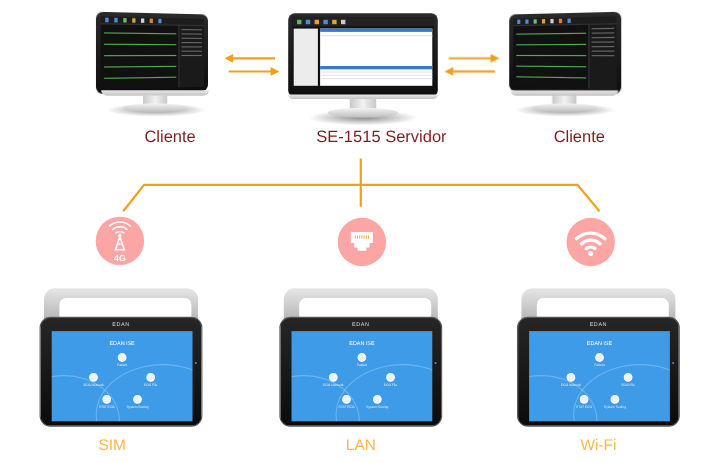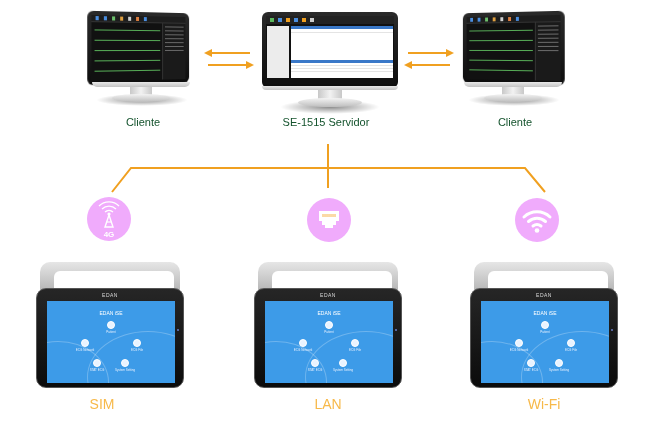--- a/index.html
+++ b/index.html
@@ -1,18 +1,18 @@
 <!DOCTYPE html>
 <html><head>
   <meta charset="utf-8">
   <style>
     html, body { margin: 0; padding: 0; }
     body { width: 656px; height: 421px; background: #ffffff; position: relative; overflow: hidden; font-family: "Liberation Sans", sans-serif; }
     .abs { position: absolute; }
-    .label { position: absolute; font-size: 11px; color: #14532d; text-align: center; white-space: nowrap; }
+    .label { position: absolute; font-size: 15px; color: #7f1d1d; text-align: right; white-space: nowrap; }
     .label-small { position: absolute; font-size: 14px; color: #f7b94a; text-align: center; white-space: nowrap; }
 
     
     .monitor { position: absolute; }
     .monitor .bezel { position: absolute; border-radius: 6px; background: linear-gradient(180deg,#2a2a2a,#0d0d0d); }
     .monitor .screen { position: absolute; background: #111; overflow: hidden; }
     .monitor .chin { position: absolute; background: linear-gradient(180deg,#e8e8e8,#c4c4c4); border-radius: 0 0 6px 6px; }
     .monitor .neck { position: absolute; background: linear-gradient(90deg,#c8c8c8,#f2f2f2,#c8c8c8); }
     .monitor .base { position: absolute; background: linear-gradient(180deg,#f4f4f4,#bdbdbd); border-radius: 50%; }
     .monitor .shadow { position: absolute; border-radius: 50%; background: radial-gradient(ellipse at center, rgba(0,0,0,0.45), rgba(0,0,0,0) 70%); }
@@ -26,21 +26,21 @@
     
     .srv-screen { background: #dcdcdc; }
     .srv-top { position: absolute; left: 0; right: 0; top: 0; height: 8px; background: #222; }
     .srv-top i { position: absolute; top: 2px; width: 4px; height: 4px; }
     .srv-left { position: absolute; left: 1px; top: 10px; width: 22px; bottom: 6px; background: #ececec; }
     .srv-main { position: absolute; left: 25px; top: 10px; right: 1px; bottom: 6px; background: #fff; }
     .srv-head { position: absolute; left: 0; right: 0; height: 3px; background: #3a78c8; }
     .srv-row { position: absolute; left: 0; right: 0; height: 1px; background: #e4e4e4; }
 
     
-    .circle-icon { position: absolute; width: 44px; height: 44px; border-radius: 50%; background: #f0abfc; }
+    .circle-icon { position: absolute; width: 44px; height: 44px; border-radius: 50%; background: #fca5a5; }
 
     
     .tablet { position: absolute; width: 148px; height: 128px; }
     .tablet .handle { position: absolute; left: 4px; top: 0; width: 140px; height: 30px; border-radius: 10px 10px 0 0; background: linear-gradient(180deg,#e6e6e6,#b4b4b4); }
     .tablet .handle-hole { position: absolute; left: 14px; top: 9px; width: 120px; height: 24px; border-radius: 6px 6px 0 0; background: #ffffff; }
     .tablet .body { position: absolute; left: 0; top: 26px; width: 148px; height: 100px; border-radius: 10px; background: linear-gradient(180deg,#262626,#0b0b0b); border: 1px solid #555; box-sizing: border-box; }
     .tablet .brand { position: absolute; left: 0; right: 0; top: 3px; text-align: center; font-size: 5px; color: #d8d8d8; letter-spacing: 0.5px; }
     .tablet .display { position: absolute; left: 10px; top: 12px; width: 128px; height: 82px; background: #3d9be8; overflow: hidden; }
     .tablet .sensor { position: absolute; right: 4px; top: 40px; width: 2px; height: 2px; border-radius: 50%; background: #6a7ec8; }
     .tablet .logo { position: absolute; left: 0; right: 0; top: 9px; text-align: center; font-size: 5px; color: #fff; }

